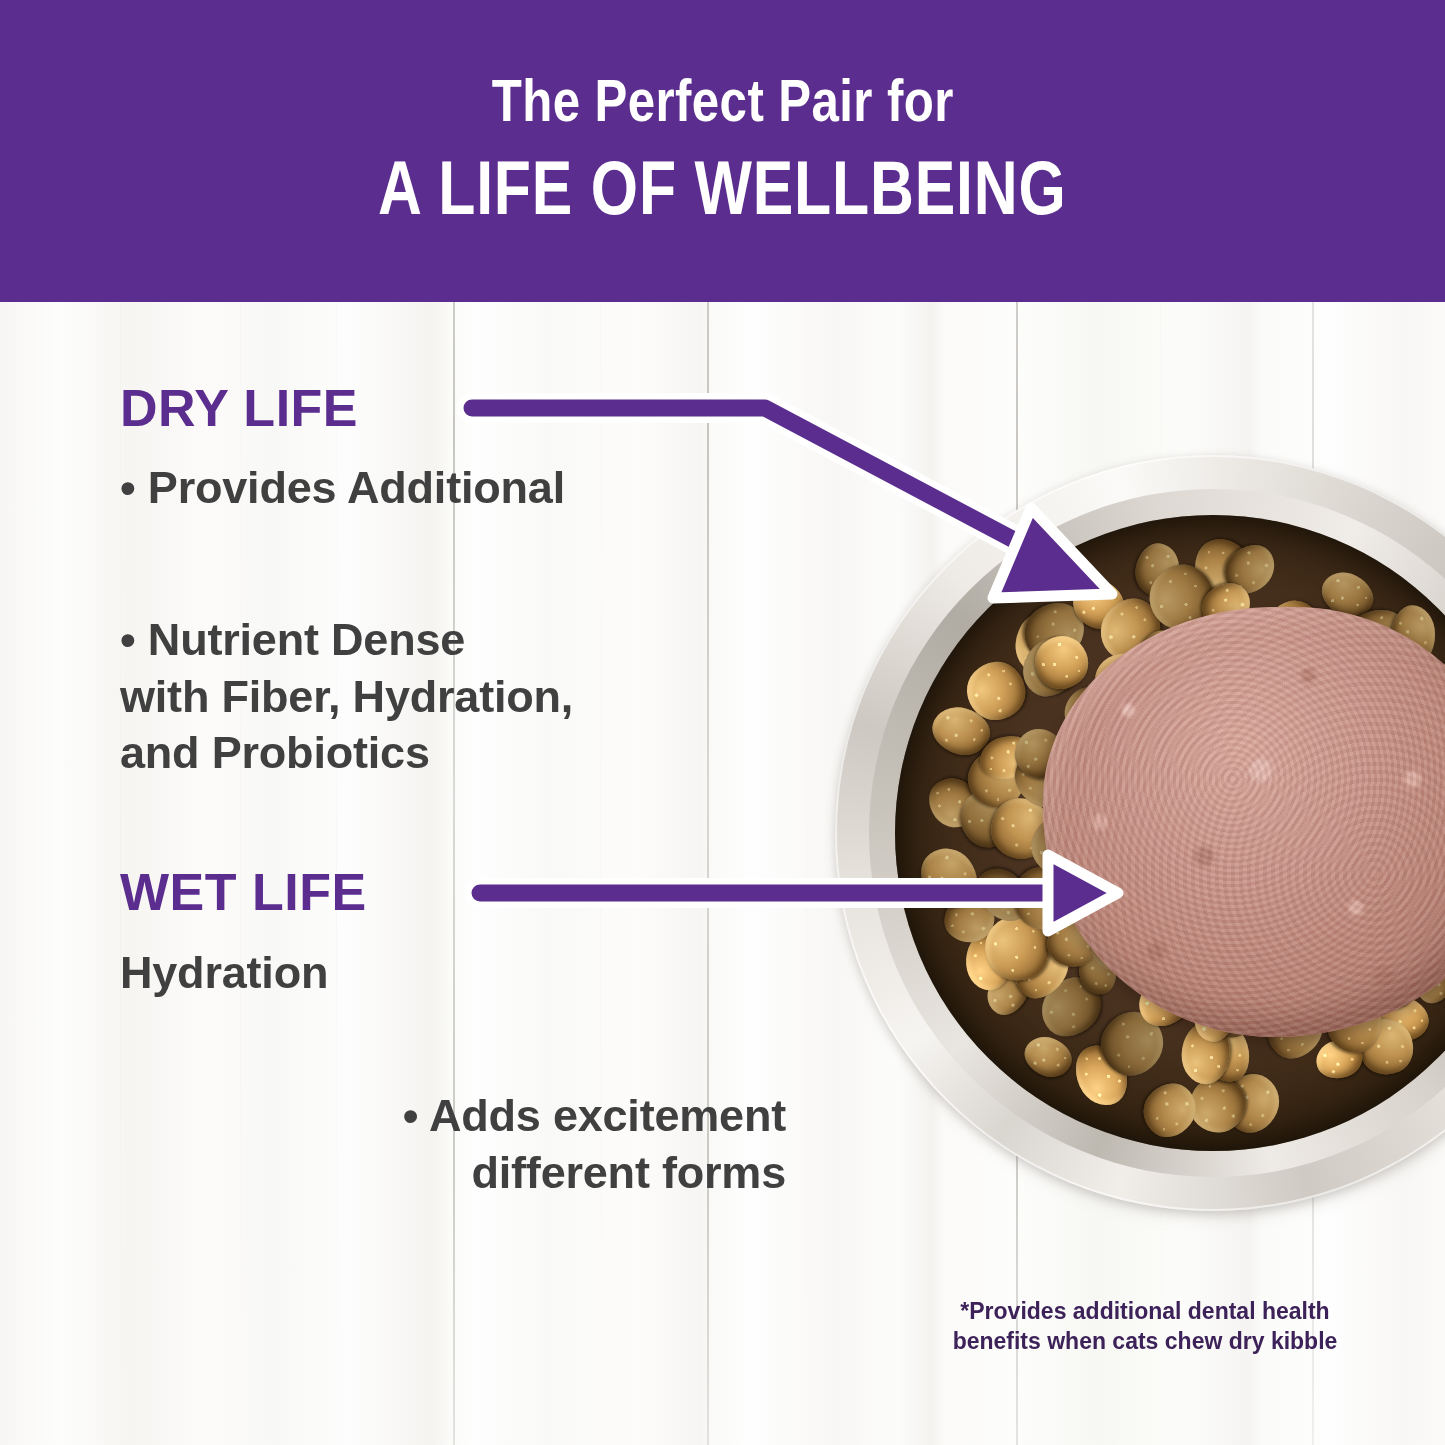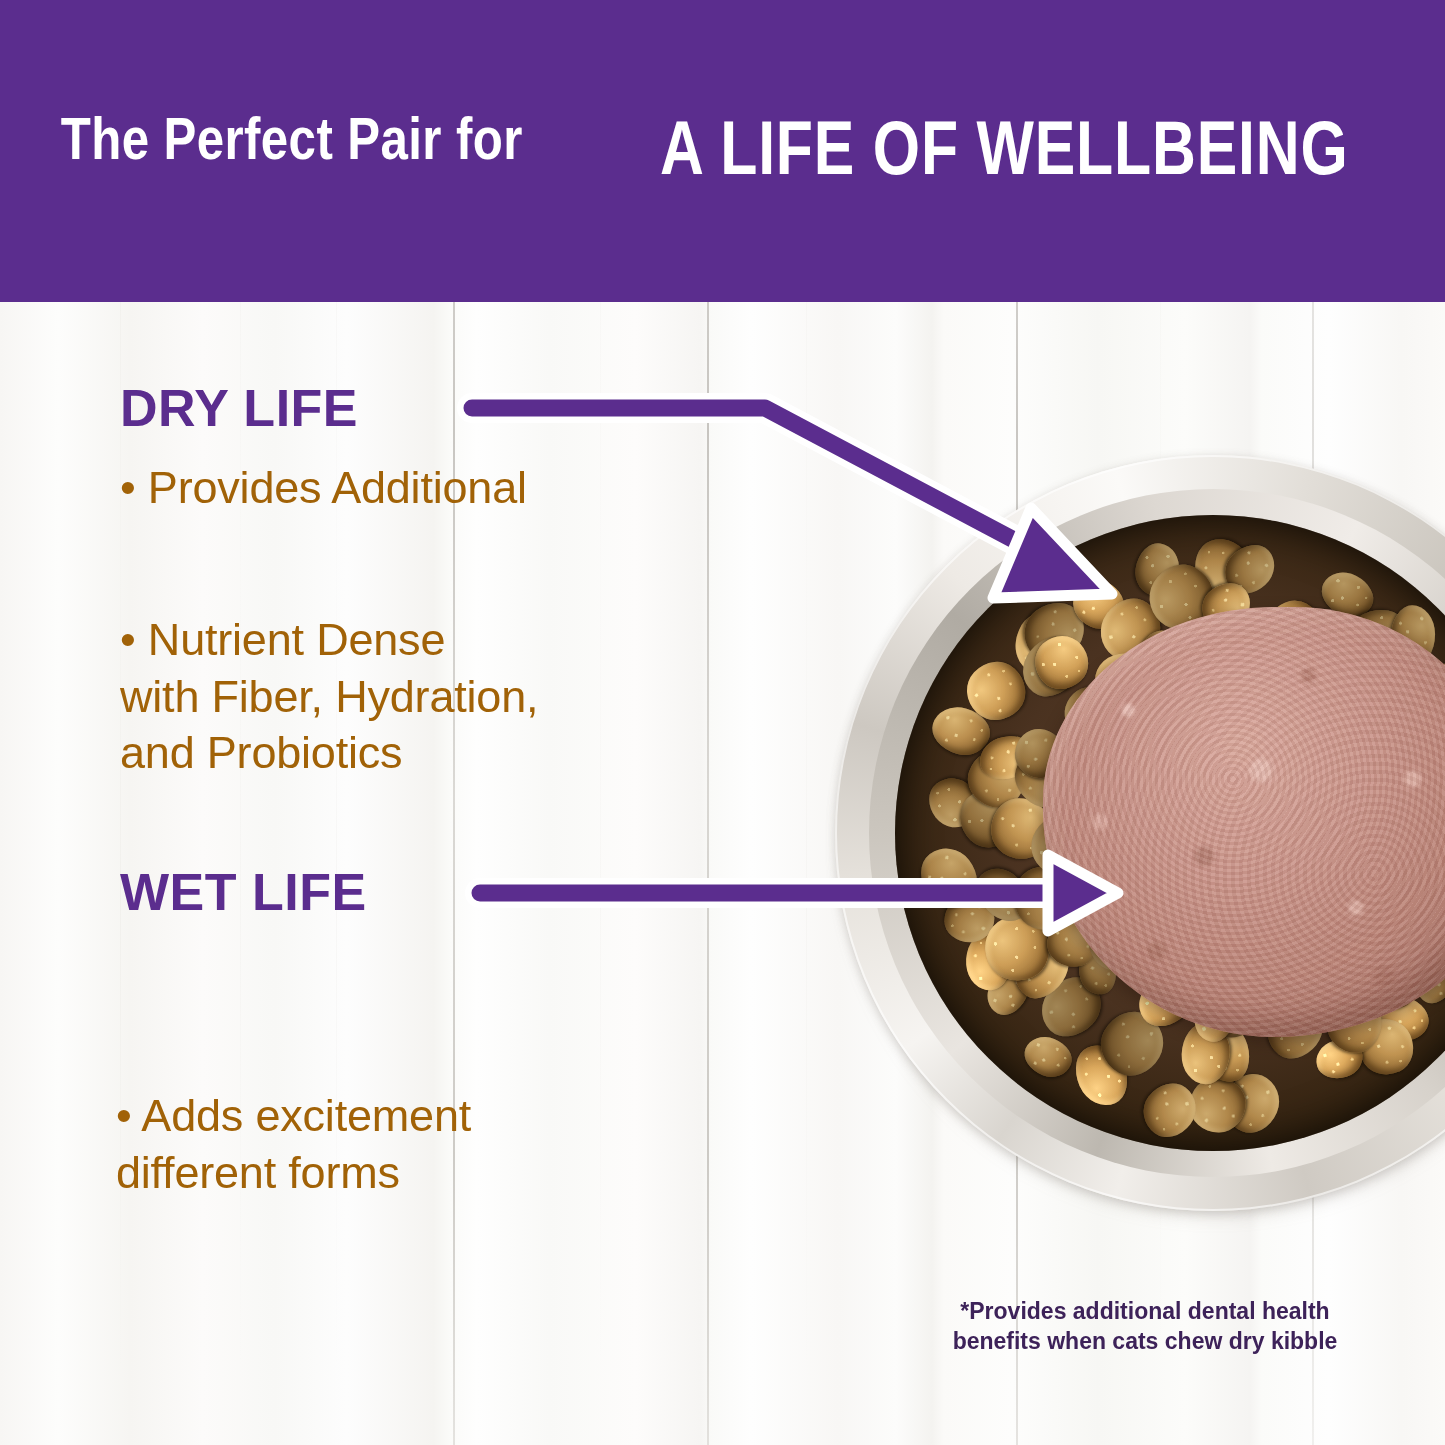--- a/index.html
+++ b/index.html
@@ -69,21 +69,21 @@
     background: #5b2d8e;
     z-index: 5;
   }
   .header-inner {
     position: absolute;
     left: 0;
     top: 0;
     width: 1445px;
     height: 302px;
     display: flex;
-    flex-direction: row;
+    flex-direction: column;
     align-items: center;
     justify-content: center;
     padding-bottom: 6px;
     box-sizing: border-box;
   }
   .hdr-line1 {
     color: #ffffff;
     font-size: 60px;
     font-weight: bold;
     letter-spacing: 0.5px;
@@ -234,23 +234,23 @@
     position: absolute;
     color: #5b2d8e;
     font-size: 52px;
     font-weight: bold;
     letter-spacing: 0.5px;
     white-space: nowrap;
     line-height: 1;
   }
   .bullet-block {
     position: absolute;
-    color: #a16207;
+    color: #404040;
     font-size: 45px;
-    font-weight: normal;
+    font-weight: bold;
     line-height: 1.26;
     letter-spacing: -0.2px;
   }
   .footnote {
     position: absolute;
     color: #3d2259;
     font-size: 23px;
     font-weight: bold;
     line-height: 1.30;
     text-align: center;
@@ -431,23 +431,24 @@
 
     <div class="bullet-block" style="left:120px; top:612px; width:650px;">
       <div>• Nutrient Dense</div>
       <div>with Fiber, Hydration,</div>
       <div>and Probiotics</div>
     </div>
 
     <div class="section-head" style="left:120px; top:866px;">WET LIFE</div>
 
     <div class="bullet-block" style="left:120px; top:945px; width:650px;">
-    </div>
-
-    <div class="bullet-block" style="left:116px; top:1088px; width:650px;">
+      <div>Hydration</div>
+    </div>
+
+    <div class="bullet-block" style="left:136px; top:1088px; width:650px;text-align:right;">
       <div>• Adds excitement</div>
       <div>different forms</div>
     </div>
   </div>
 
   <div class="footnote" style="left:930px; top:1297px; width:430px;">
     <div>*Provides additional dental health</div>
     <div>benefits when cats chew dry kibble</div>
   </div>
 

